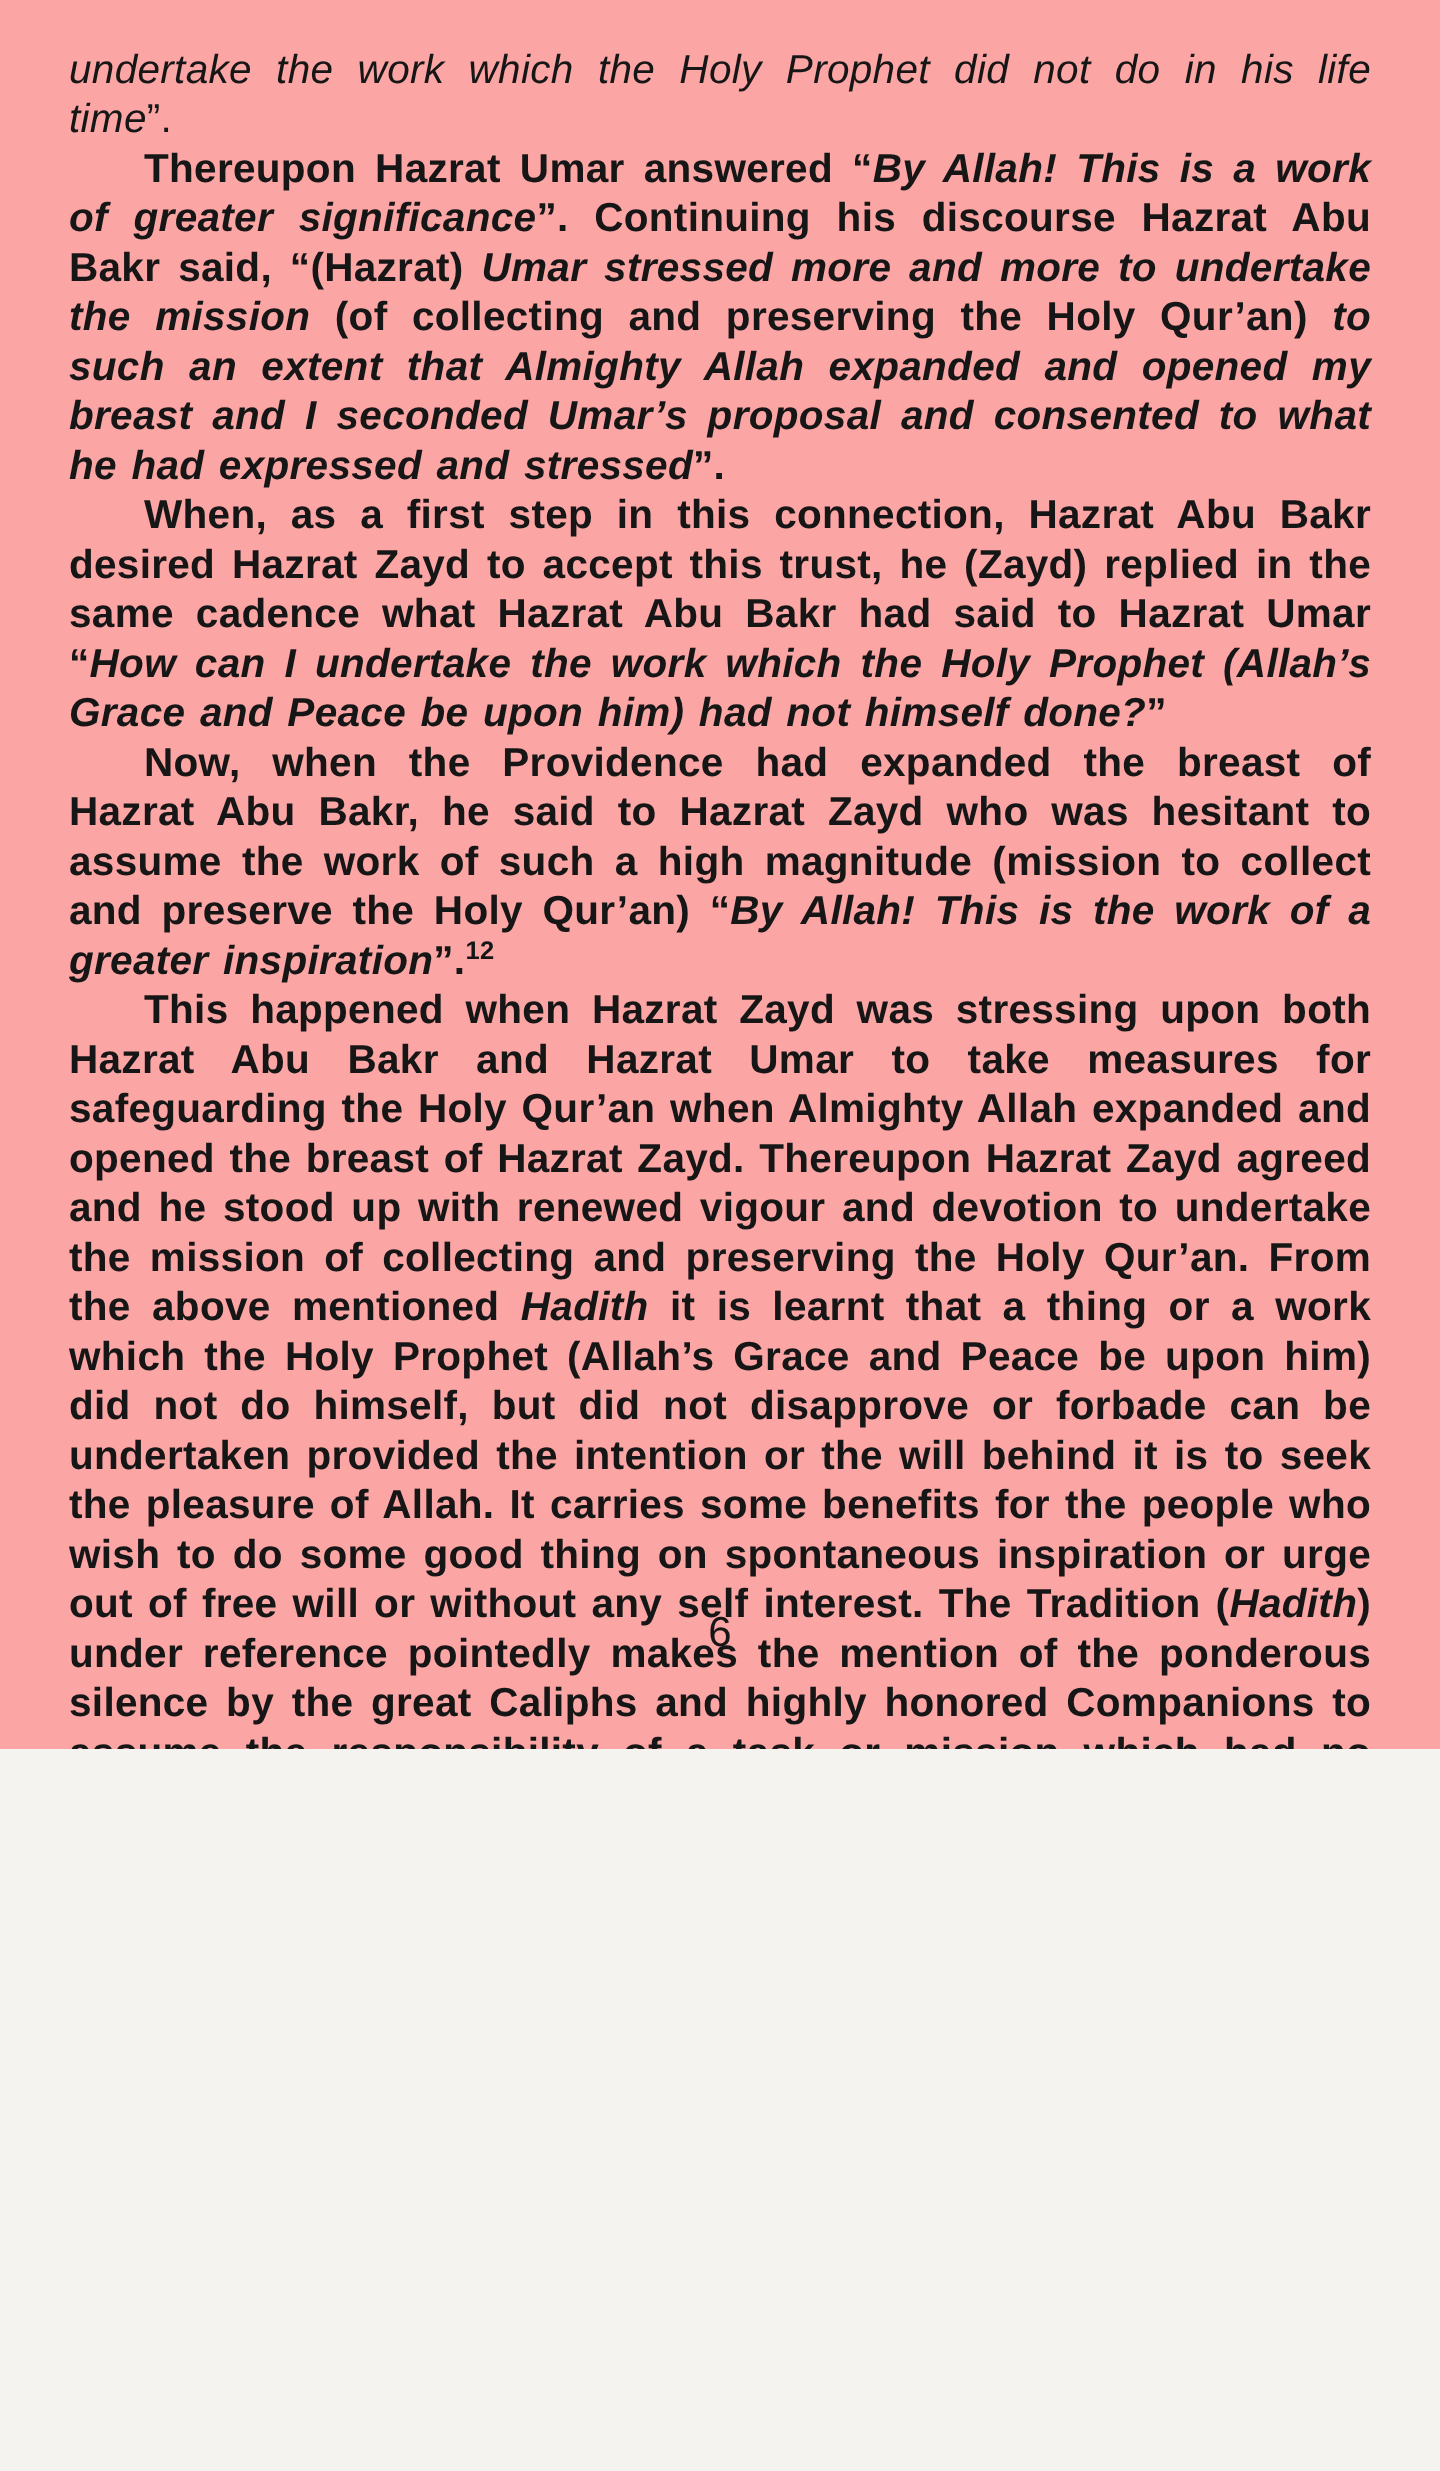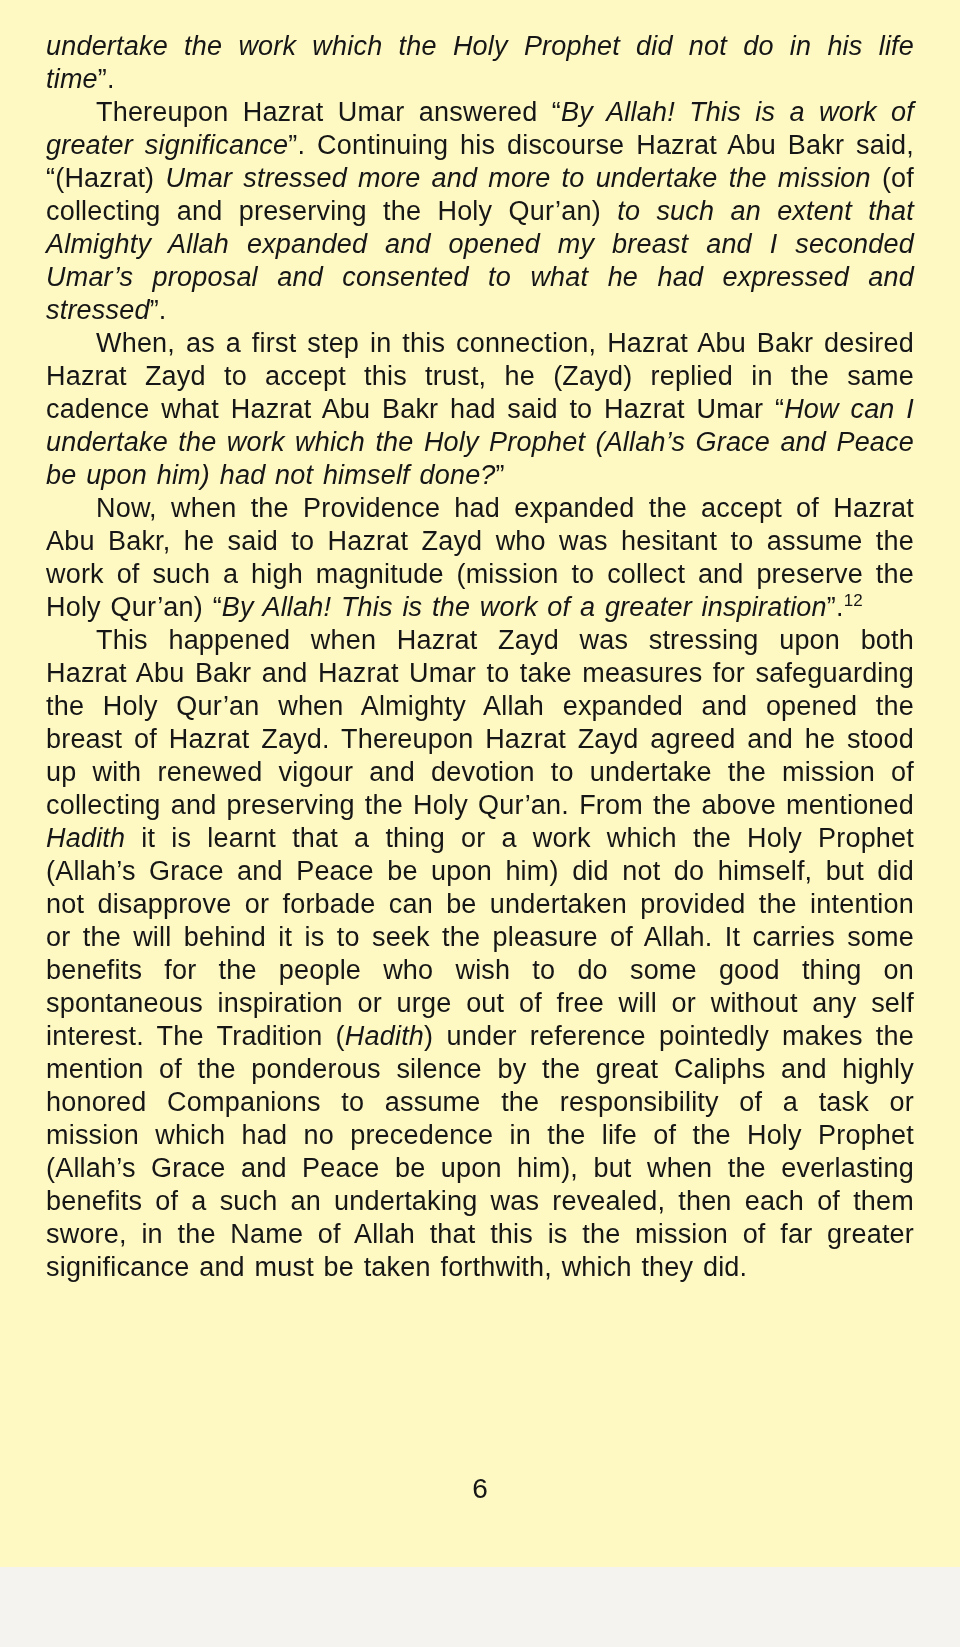--- a/index.html
+++ b/index.html
@@ -4,42 +4,43 @@
 <style>
   html, body {
     margin: 0;
     padding: 0;
     background: #f4f3f0;
     font-family: "Liberation Sans", sans-serif;
   }
   .page {
     position: relative;
     width: 960px;
-    height: 1567px;
+    height: 1166px;
     margin: 0 auto;
-    background: #fef9c3;
+    background: #fca5a5;
     box-sizing: border-box;
     padding: 30px 46px 0 46px;
     color: #161616;
     overflow: hidden;
   }
   .text-block {
     width: 868px;
   }
   p.para {
     margin: 0;
     font-size: 27px;
     line-height: 33px;
     text-align: justify;
     text-justify: inter-word;
     letter-spacing: 0.2px;
     word-spacing: 2px;
   }
   p.para.indent {
     text-indent: 50px;
+    font-weight: bold;
   }
   .it {
     font-style: italic;
   }
   sup {
     font-size: 17px;
     line-height: 0;
     vertical-align: super;
   }
   .footnote {
@@ -72,19 +73,19 @@
   }
 </style>
 </head>
 <body>
 
 <div class="page">
   <div class="text-block" id="paragraphs">
       <p class="para"><span class="it">undertake the work which the Holy Prophet did not do in his life time</span><span>”.</span></p>
       <p class="para indent"><span>Thereupon Hazrat Umar answered “</span><span class="it">By Allah! This is a work of greater significance</span><span>”. Continuing his discourse Hazrat Abu Bakr said, “(Hazrat) </span><span class="it">Umar stressed more and more to undertake the mission</span><span> (of collecting and preserving the Holy Qur’an) </span><span class="it">to such an extent that Almighty Allah expanded and opened my breast and I seconded Umar’s proposal and consented to what he had expressed and stressed</span><span>”.</span></p>
       <p class="para indent"><span>When, as a first step in this connection, Hazrat Abu Bakr desired Hazrat Zayd to accept this trust, he (Zayd) replied in the same cadence what Hazrat Abu Bakr had said to Hazrat Umar “</span><span class="it">How can I undertake the work which the Holy Prophet (Allah’s Grace and Peace be upon him) had not himself done?</span><span>”</span></p>
-      <p class="para indent"><span>Now, when the Providence had expanded the accept of Hazrat Abu Bakr, he said to Hazrat Zayd who was hesitant to assume the work of such a high magnitude (mission to collect and preserve the Holy Qur’an) “</span><span class="it">By Allah! This is the work of a greater inspiration</span><span>”.</span><sup>12</sup></p>
+      <p class="para indent"><span>Now, when the Providence had expanded the breast of Hazrat Abu Bakr, he said to Hazrat Zayd who was hesitant to assume the work of such a high magnitude (mission to collect and preserve the Holy Qur’an) “</span><span class="it">By Allah! This is the work of a greater inspiration</span><span>”.</span><sup>12</sup></p>
       <p class="para indent"><span>This happened when Hazrat Zayd was stressing upon both Hazrat Abu Bakr and Hazrat Umar to take measures for safeguarding the Holy Qur’an when Almighty Allah expanded and opened the breast of Hazrat Zayd. Thereupon Hazrat Zayd agreed and he stood up with renewed vigour and devotion to undertake the mission of collecting and preserving the Holy Qur’an. From the above mentioned </span><span class="it">Hadith</span><span> it is learnt that a thing or a work which the Holy Prophet (Allah’s Grace and Peace be upon him) did not do himself, but did not disapprove or forbade can be undertaken provided the intention or the will behind it is to seek the pleasure of Allah. It carries some benefits for the people who wish to do some good thing on spontaneous inspiration or urge out of free will or without any self interest. The Tradition (</span><span class="it">Hadith</span><span>) under reference pointedly makes the mention of the ponderous silence by the great Caliphs and highly honored Companions to assume the responsibility of a task or mission which had no precedence in the life of the Holy Prophet (Allah’s Grace and Peace be upon him), but when the everlasting benefits of a such an undertaking was revealed, then each of them swore, in the Name of Allah that this is the mission of far greater significance and must be taken forthwith, which they did.</span></p>
     </div>
 
 
   <div class="page-number">6</div>
 </div>
 
 </body></html>

